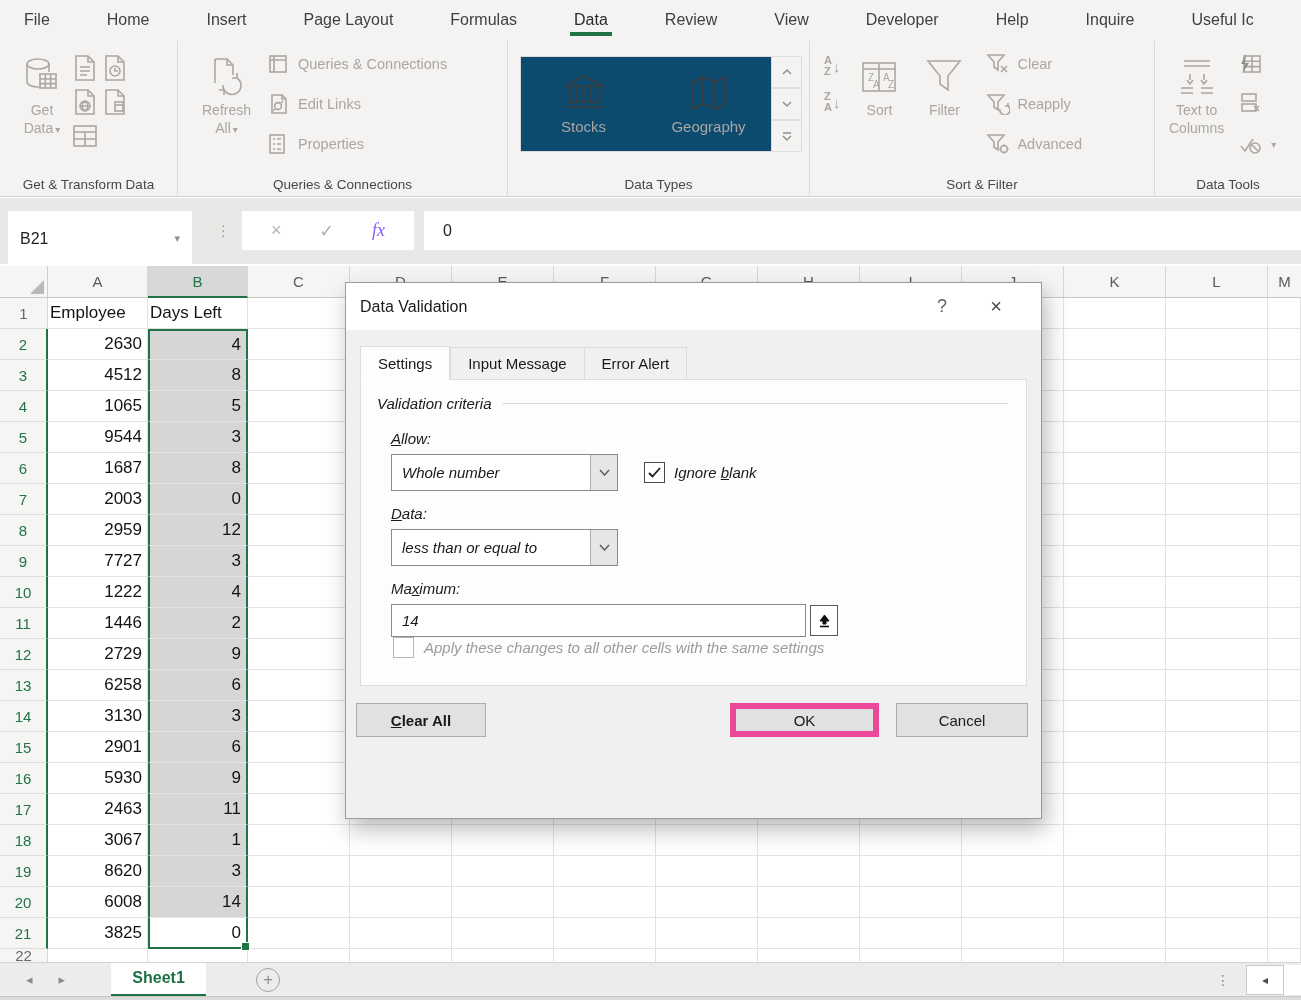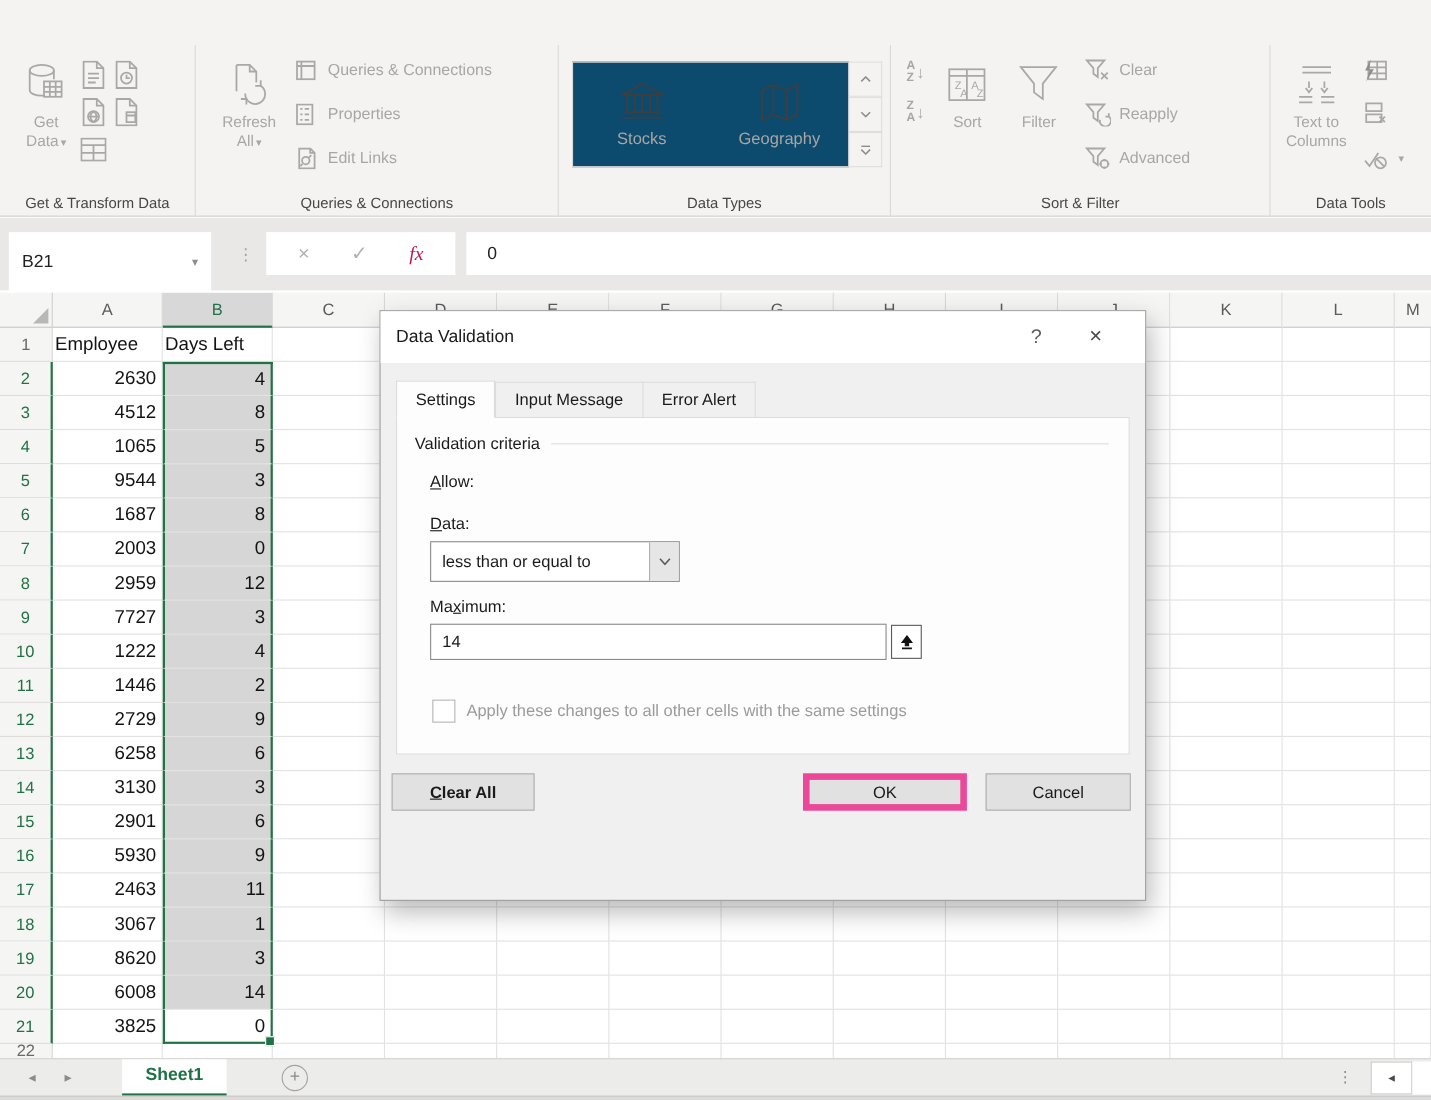--- a/index.html
+++ b/index.html
@@ -39,21 +39,21 @@
   .azarrow { font-size:15px; color:#a9a6a3; margin-left:1px; }
 
   
   .fbar { position:absolute; top:198px; left:0; width:1301px; height:66px; background:#e9e8e7; }
   .namebox { position:absolute; left:8px; top:13px; width:184px; height:55px; background:#fff; display:flex; align-items:center; padding-left:12px; font-size:16px; color:#222; }
   .nbcaret { margin-left:auto; margin-right:12px; color:#8f8d8a; font-size:11px; }
   .fgrip { position:absolute; left:216px; top:13px; height:39px; display:flex; align-items:center; color:#a5a3a0; font-size:15px; letter-spacing:1px; }
   .fbtns { position:absolute; left:242px; top:13px; width:172px; height:39px; background:#fff; display:flex; align-items:center; justify-content:space-around; padding:0 10px; }
   .fbx { color:#b3b1ae; font-size:18px; }
   .fbcheck { color:#b3b1ae; font-size:18px; }
-  .fbfx { font-family:"Liberation Serif","DejaVu Serif",serif; font-style:italic; font-size:18px; color:#be185d; }
+  .fbfx { font-family:"Liberation Serif","DejaVu Serif",serif; font-style:italic; font-size:18px; color:#8b5cf6; }
   .ffield { position:absolute; left:424px; top:13px; right:0; height:39px; background:#fff; display:flex; align-items:center; padding-left:19px; font-size:16px; color:#222; }
 
   
   .sheet { position:absolute; top:266px; left:0; width:1301px; height:696px; background:#fff; overflow:hidden; }
   .colrow { display:flex; height:32px; }
   .hcorner { width:48px; height:32px; background:#f5f5f4; border-right:1px solid #cfcecd; border-bottom:1px solid #c9c8c7; position:relative; }
   .hcorner::after { content:''; position:absolute; right:3px; bottom:3px; border-left:14px solid transparent; border-bottom:14px solid #b9b8b7; }
   .hcell { background:#f5f5f4; color:#5b5b5b; font-size:15px; display:flex; align-items:center; justify-content:center; border-right:1px solid #d8d7d6; border-bottom:1px solid #c9c8c7; }
   .cab { width:100px; } .cm { width:102px; } .cend { width:33px; border-right:none; }
   .hcell.sel { background:#d8d8d8; color:#217346; border-bottom:2px solid #217346; }
@@ -73,21 +73,21 @@
   
   .dlg { position:absolute; left:345px; top:282px; width:697px; height:537px; background:#f0f0f0; border:1px solid #9b9b9b; box-shadow:4px 10px 22px rgba(0,0,0,.28); z-index:10; font-size:15px; color:#1a1a1a; }
   .dtitle { height:47px; background:#fff; display:flex; align-items:center; padding:0 30px 0 14px; }
   .dtname { font-size:16px; }
   .dhelp { margin-left:auto; color:#5f5f5f; font-size:18px; width:30px; text-align:center; }
   .dclose { margin-left:24px; color:#4a4a4a; font-size:20px; width:30px; text-align:center; }
   .dtabs { display:flex; align-items:flex-end; margin:15px 14px 0 14px; height:34px; position:relative; z-index:2; }
   .dtab { padding:0 17px; height:32px; line-height:31px; border:1px solid #dcdcdc; border-bottom:none; background:#f0f0f0; color:#1a1a1a; border-right:none; }
   .dtab:last-child { border-right:1px solid #dcdcdc; }
   .dtab.active { background:#fdfdfd; height:34px; line-height:33px; border:1px solid #dcdcdc; border-bottom:1px solid #fdfdfd; margin-bottom:-1px; }
-  .dpage { margin:0 14px; height:307px; background:#fdfdfd; border:1px solid #dcdcdc; padding:15px 18px 12px 16px; display:flex; flex-direction:column; position:relative; z-index:1; }
+  .dpage { margin:0 14px; height:307px; background:#fdfdfd; border:1px solid #dcdcdc; padding:15px 18px 12px 16px; display:flex; flex-direction:column; position:relative; z-index:1;font-style:italic; }
   .vchead { display:flex; align-items:center; gap:10px; }
   .vcline { flex:1; height:1px; background:#dcdcdc; }
   .dctl { padding-left:14px; }
   .dlabel { margin:14px 0 7px 0; }
   .dlabel.first { margin-top:18px; }
   .crow { display:flex; align-items:center; gap:26px; }
   .combo { width:227px; height:37px; background:#fff; border:1px solid #8a8a8a; display:flex; align-items:center; padding-left:10px; }
   .combo .dd { margin-left:auto; width:27px; align-self:stretch; background:#e6e6e6; border-left:1px solid #b0b0b0; display:flex; align-items:center; justify-content:center; }
   .ckrow { display:flex; align-items:center; gap:9px; }
   .ckbox { width:21px; height:21px; background:#fff; border:1px solid #494949; display:flex; align-items:center; justify-content:center; }
@@ -114,20 +114,34 @@
   .hscrollbtn { width:38px; height:30px; background:#fff; border:1px solid #c9c8c7; display:flex; align-items:center; justify-content:center; color:#4a4a4a; font-size:12px; }
   .htrack { width:17px; height:30px; background:#fff; }
   .statusbar { position:absolute; left:0; right:0; bottom:0; height:4px; background:#dcdbda; border-top:1px solid #c9c8c7; }
 </style>
 </head>
 <body>
 
 <div class="app">
 
   <div class="ribbon">
+    <div class="rtabs" id="rtabs">
+        <div class="rtab">File</div>
+        <div class="rtab">Home</div>
+        <div class="rtab">Insert</div>
+        <div class="rtab">Page Layout</div>
+        <div class="rtab">Formulas</div>
+        <div class="rtab active">Data</div>
+        <div class="rtab">Review</div>
+        <div class="rtab">View</div>
+        <div class="rtab">Developer</div>
+        <div class="rtab">Help</div>
+        <div class="rtab">Inquire</div>
+        <div class="rtab">Useful Ic</div>
+      </div>
     <div class="rcontent">
 
       <div class="rgroup" style="width:178px;">
         <div class="gbody">
           <div class="bigbtn" style="margin:12px 0 0 22px;">
             <span class="bicon">
               <svg class="ic" width="40" height="42" viewBox="0 0 40 42">
                   <g class="icg">
                     <ellipse cx="16" cy="8" rx="11" ry="5"></ellipse>
                     <path d="M5,8 V26 c0,2.8 4.9,5 11,5 1,0 2,-.1 3,-.2"></path>
@@ -220,39 +234,39 @@
                       <path d="M1,6 h16 M5,2 v16"></path>
                     </g>
                   </svg>
                 </span>
               <span>Queries &amp; Connections</span>
             </div>
             <div class="sitem">
               <span>
                   <svg class="ic" width="22" height="20" viewBox="0 0 22 20">
                     <g class="icg">
-                      <rect x="1" y="1" width="14" height="18"></rect>
-                      <path d="M4,5 h2 M8,5 h4 M4,10 h2 M8,10 h4 M4,15 h2 M8,15 h4"></path>
-                    </g>
-                  </svg>
-                </span>
-              <span>Properties</span>
-            </div>
-            <div class="sitem">
-              <span>
-                  <svg class="ic" width="22" height="20" viewBox="0 0 22 20">
-                    <g class="icg">
                       <path d="M3,1 h10 l4,4 v14 h-14 z"></path>
                       <path d="M13,1 v4 h4"></path>
                       <circle cx="9" cy="12" r="3.4"></circle>
                       <path d="M6,15 l-2,2 M12,9 l2,-2"></path>
                     </g>
                   </svg>
                 </span>
               <span>Edit Links</span>
+            </div>
+            <div class="sitem">
+              <span>
+                  <svg class="ic" width="22" height="20" viewBox="0 0 22 20">
+                    <g class="icg">
+                      <rect x="1" y="1" width="14" height="18"></rect>
+                      <path d="M4,5 h2 M8,5 h4 M4,10 h2 M8,10 h4 M4,15 h2 M8,15 h4"></path>
+                    </g>
+                  </svg>
+                </span>
+              <span>Properties</span>
             </div>
           </div>
         </div>
         <div class="rlabel">Queries &amp; Connections</div>
       </div>
 
       <div class="rgroup" style="width:302px;">
         <div class="gbody">
           <div class="gallery">
             <div class="gitem">
@@ -838,20 +852,38 @@
       <div class="dtab">Input Message</div>
       <div class="dtab">Error Alert</div>
     </div>
     <div class="dpage">
       <div class="vchead">
         <span>Validation criteria</span>
         <span class="vcline"></span>
       </div>
       <div class="dctl" style="display:flex; flex-direction:column; flex:1;">
         <div class="dlabel first"><span></span><u>A</u><span>llow:</span></div>
+        <div class="crow">
+          <div class="combo">
+            <span>Whole number</span>
+            <span class="dd">
+                <svg class="ic" width="11" height="7" viewBox="0 0 11 7">
+                  <path d="M1,1 L5.5,6 L10,1" stroke="#5a5a5a" fill="none" stroke-width="1.4"></path>
+                </svg>
+              </span>
+          </div>
+          <div class="ckrow">
+            <span class="ckbox">
+                <svg class="ic" width="13" height="11" viewBox="0 0 13 11">
+                  <path d="M1,6 L4.5,9.5 L12,1" stroke="#1a1a1a" fill="none" stroke-width="1.8"></path>
+                </svg>
+              </span>
+            <span><span>Ignore </span><u>b</u><span>lank</span></span>
+          </div>
+        </div>
         <div class="dlabel"><span></span><u>D</u><span>ata:</span></div>
         <div class="combo">
           <span>less than or equal to</span>
           <span class="dd">
               <svg class="ic" width="11" height="7" viewBox="0 0 11 7">
                 <path d="M1,1 L5.5,6 L10,1" stroke="#5a5a5a" fill="none" stroke-width="1.4"></path>
               </svg>
             </span>
         </div>
         <div class="dlabel"><span>Ma</span><u>x</u><span>imum:</span></div>

